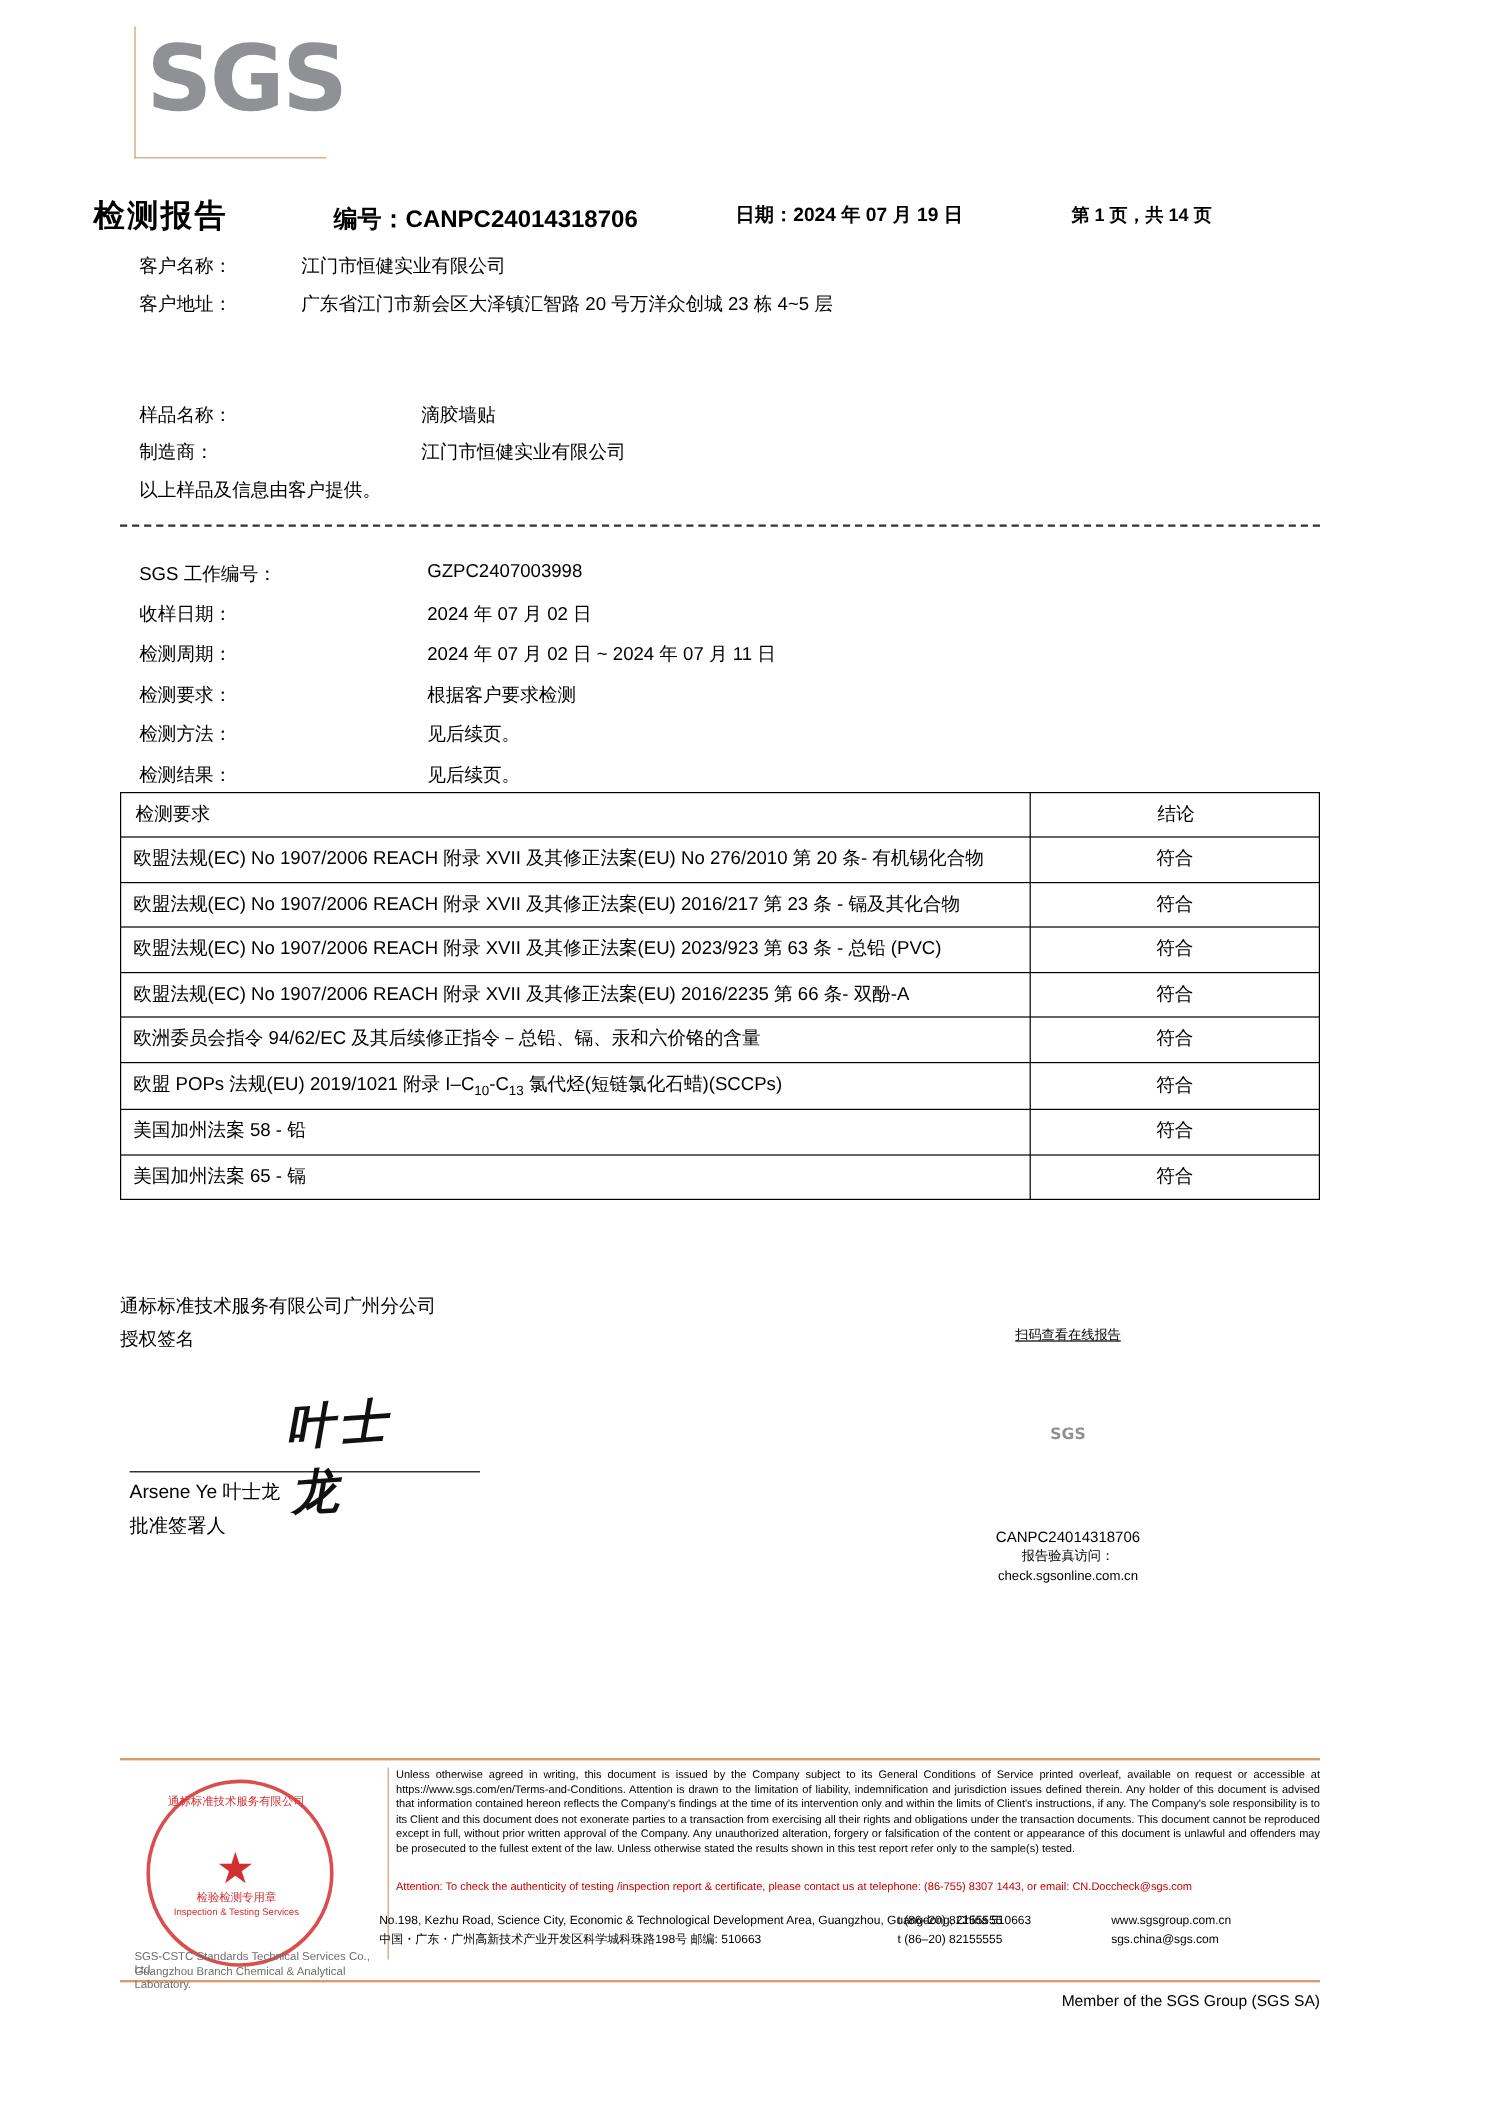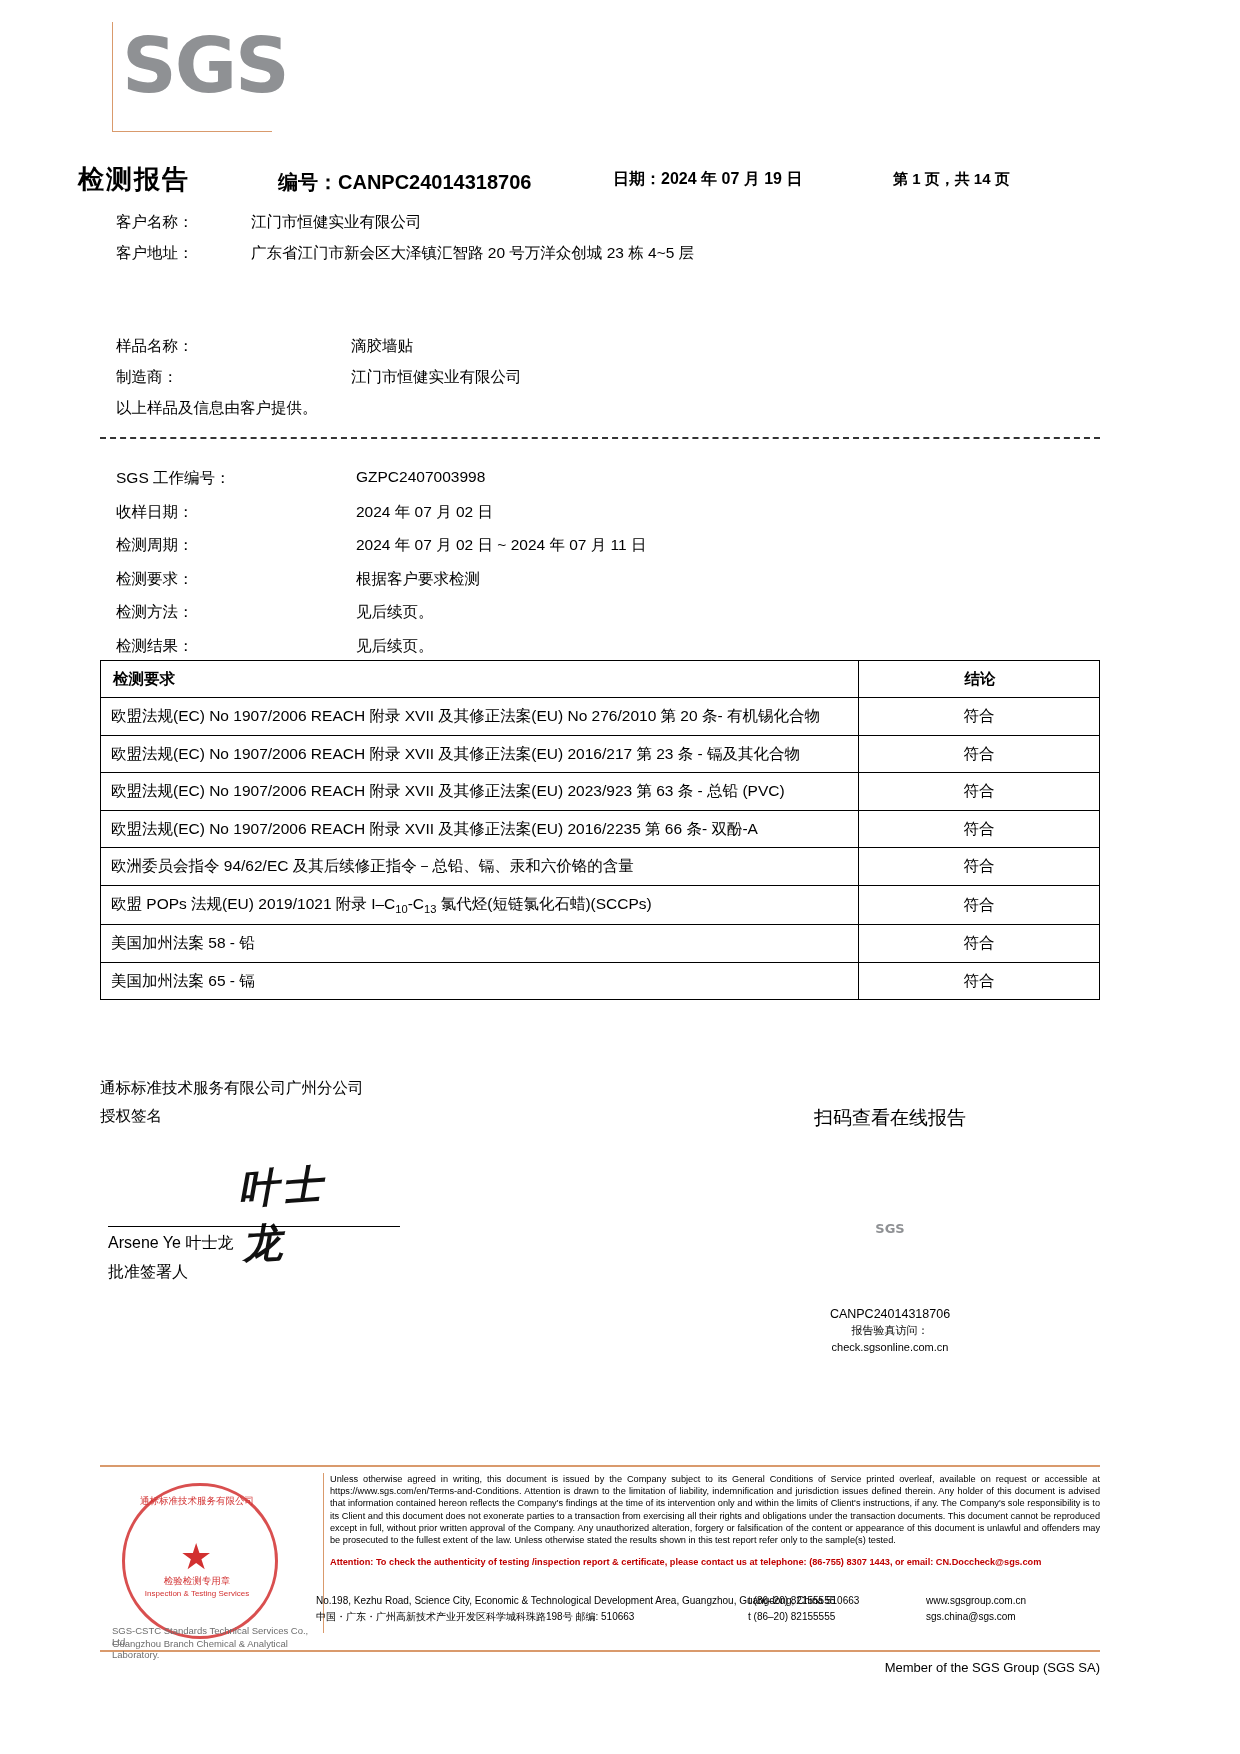--- a/index.html
+++ b/index.html
@@ -140,21 +140,21 @@
     table-layout: fixed;
     font-size: 15.5px;
   }
   .results-table th, .results-table td {
     border: 1px solid #000;
     padding: 7px 10px;
     vertical-align: middle;
     line-height: 1.45;
   }
   .results-table th {
-    font-weight: bold;
+    font-weight: normal;
     text-align: left;
     padding-left: 12px;
   }
   .results-table th.concl, .results-table td.concl {
     text-align: center;
     width: 218px;
   }
   .results-table td.req {
     text-align: left;
   }
@@ -203,22 +203,23 @@
 
   
   .qr-block {
     position: absolute;
     left: 800px;
     top: 1105px;
     width: 180px;
     text-align: center;
   }
   .qr-caption {
-    font-size: 19px;
-    margin-bottom: 22px;
+    font-size: 11px;
+    margin-bottom: 0;
+    text-decoration: underline;
   }
   .qr-code {
     width: 150px;
     height: 150px;
     margin: 0 auto;
     position: relative;
     background-image:
       repeating-linear-gradient(0deg, #000 0 5px, transparent 5px 10px),
       repeating-linear-gradient(90deg, #000 0 5px, transparent 5px 10px);
     background-blend-mode: difference;
@@ -339,23 +340,23 @@
     position: absolute;
     left: 330px;
     top: 8px;
     width: 770px;
     font-size: 9.2px;
     line-height: 1.33;
     text-align: justify;
   }
   .legal .attention {
     color: #c00000;
-    font-weight: bold;
+    font-weight: normal;
     display: block;
-    margin-top: 10px;
+    margin-top: 20px;
   }
 
   .addr {
     position: absolute;
     left: 316px;
     top: 128px;
     width: 770px;
     font-size: 10px;
     line-height: 1.5;
   }

